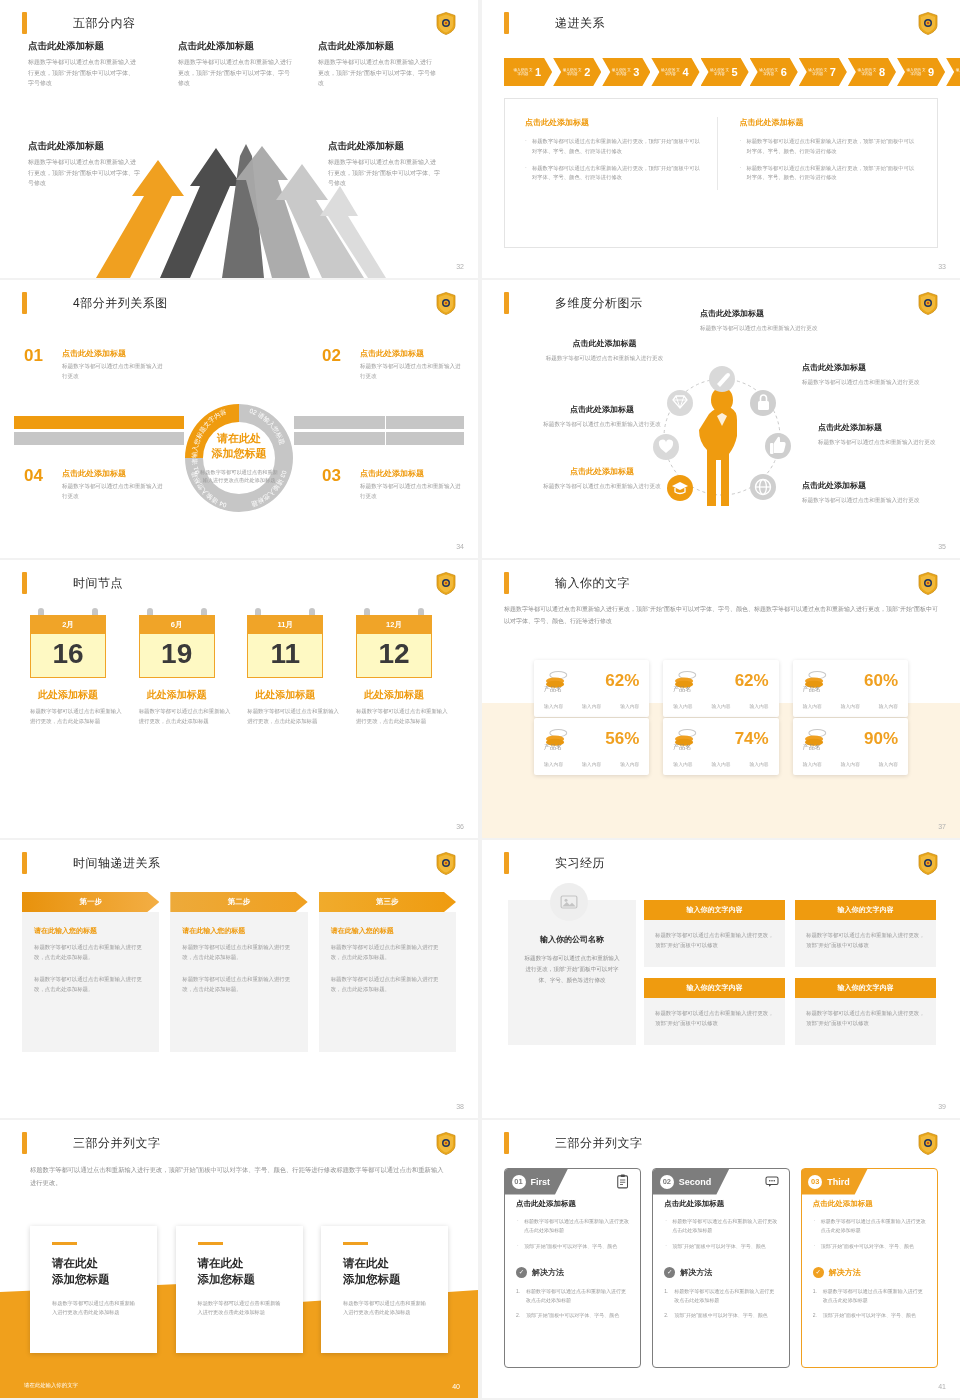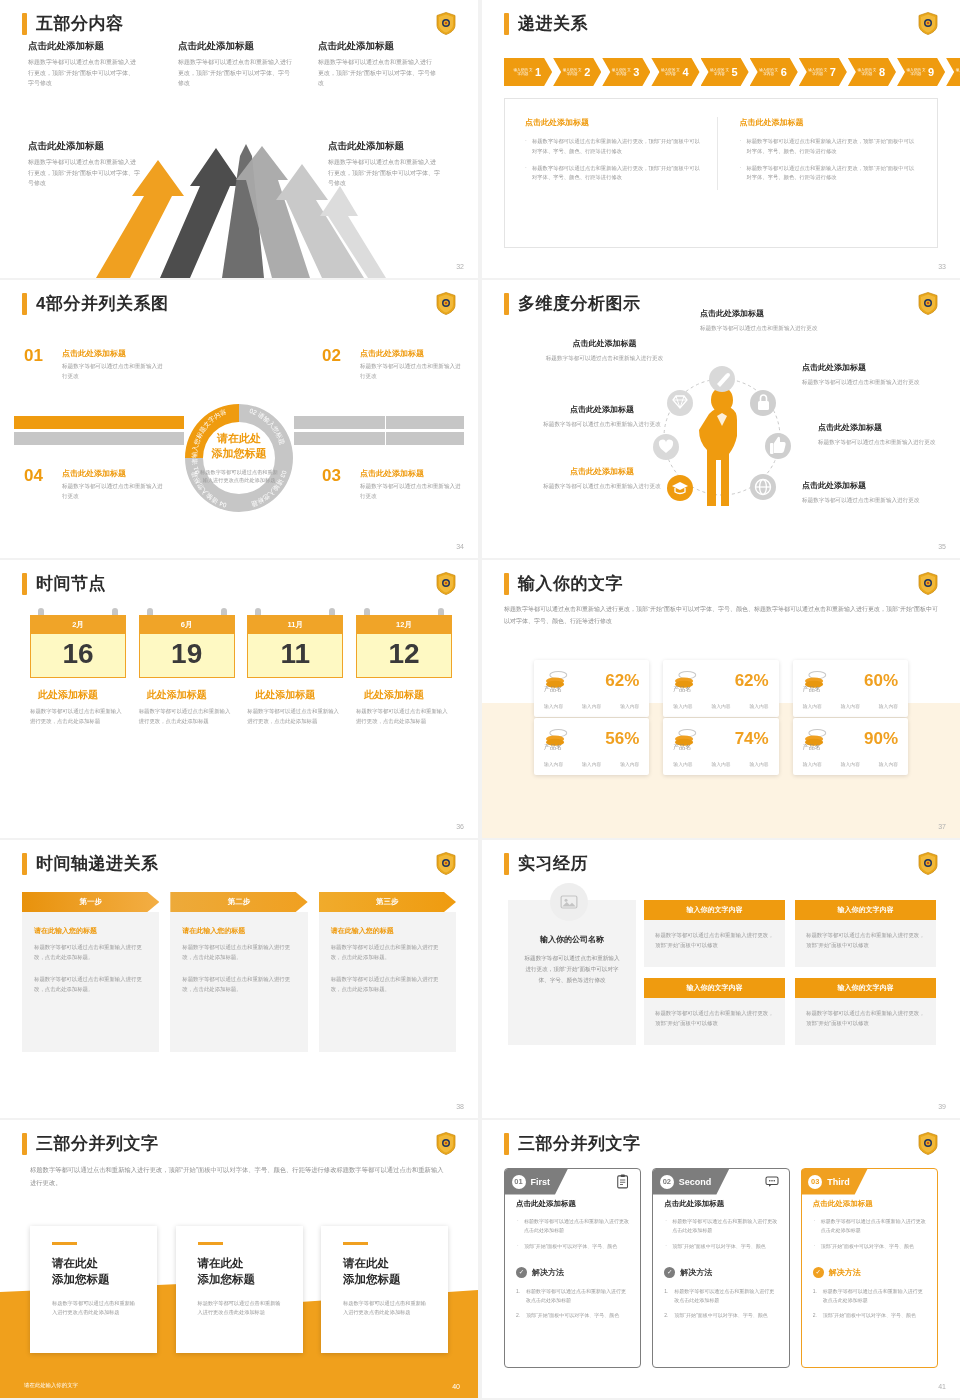--- a/index.html
+++ b/index.html
@@ -5,21 +5,21 @@
   html,body{margin:0;padding:0;background:#f0f0f0;}
   body{font-family:"Liberation Sans","DejaVu Sans",sans-serif;}
   .page{width:960px;height:1400px;position:relative;background:#f2f2f2;
         display:grid;grid-template-columns:repeat(2,478px);grid-template-rows:repeat(5,278px);
         gap:2px 4px;padding:0;box-sizing:border-box;}
   .slide{position:relative;background:#ffffff;overflow:hidden;box-sizing:border-box;}
 
   
   .s-head{position:absolute;left:22px;top:12px;display:flex;align-items:center;}
   .bar{width:5px;height:22px;background:#f0a020;margin-right:9px;border-radius:1px;}
-  .s-title{font-size:17px;font-weight:bold;color:#2b2b2b;letter-spacing:.5px;white-space:nowrap;}
+  .s-title{font-size:12px;font-weight:normal;color:#2b2b2b;letter-spacing:.5px;white-space:nowrap;margin-left:37px;}
   .badge{position:absolute;right:22px;top:12px;width:20px;height:23px;}
   .pg{position:absolute;right:14px;bottom:8px;font-size:7px;color:#b0b0b0;}
 
   
   .s1-txt{position:absolute;}
   .s1-h{font-size:9.5px;font-weight:bold;color:#2b2b2b;margin-bottom:4px;}
   .s1-b{font-size:6px;color:#9a9a9a;line-height:1.75;}
   .arrows{position:absolute;left:96px;bottom:0;width:290px;height:140px;}
 
   
@@ -52,21 +52,21 @@
 
   
   .s4-t{position:absolute;}
   .s4-h{font-size:8px;font-weight:bold;color:#2b2b2b;margin-bottom:4px;}
   .s4-b{font-size:5.6px;color:#9a9a9a;line-height:1.8;}
   .s4-h.orange{color:#ef9b0f;}
 
   
   .cal-row{position:absolute;left:30px;top:55px;right:30px;display:flex;justify-content:space-between;}
   .cal-item{width:92px;}
-  .cal{position:relative;width:96px;}
+  .cal{position:relative;width:76px;}
   .cal-ring{position:absolute;top:-7px;width:6px;height:15px;background:#c6c6c6;border-radius:3px;}
   .cal-top{background:#f0a428;color:#fff;font-size:7.5px;font-weight:bold;text-align:center;
            padding:5px 0 4px;position:relative;z-index:2;}
   .cal-body{border:1.5px solid #f0a428;border-top:none;background:#fef9c3;text-align:center;
             padding:6px 0 9px;font-size:28px;font-weight:bold;color:#3a3a3a;line-height:1;}
   .cal-h{font-size:10px;font-weight:bold;color:#ef9b0f;margin:10px 8px 5px;}
   .cal-b{font-size:5.4px;color:#9a9a9a;line-height:1.8;}
 
   
   .s6-lead{position:absolute;left:22px;top:44px;right:22px;font-size:6px;color:#8e8e8e;line-height:1.95;}

